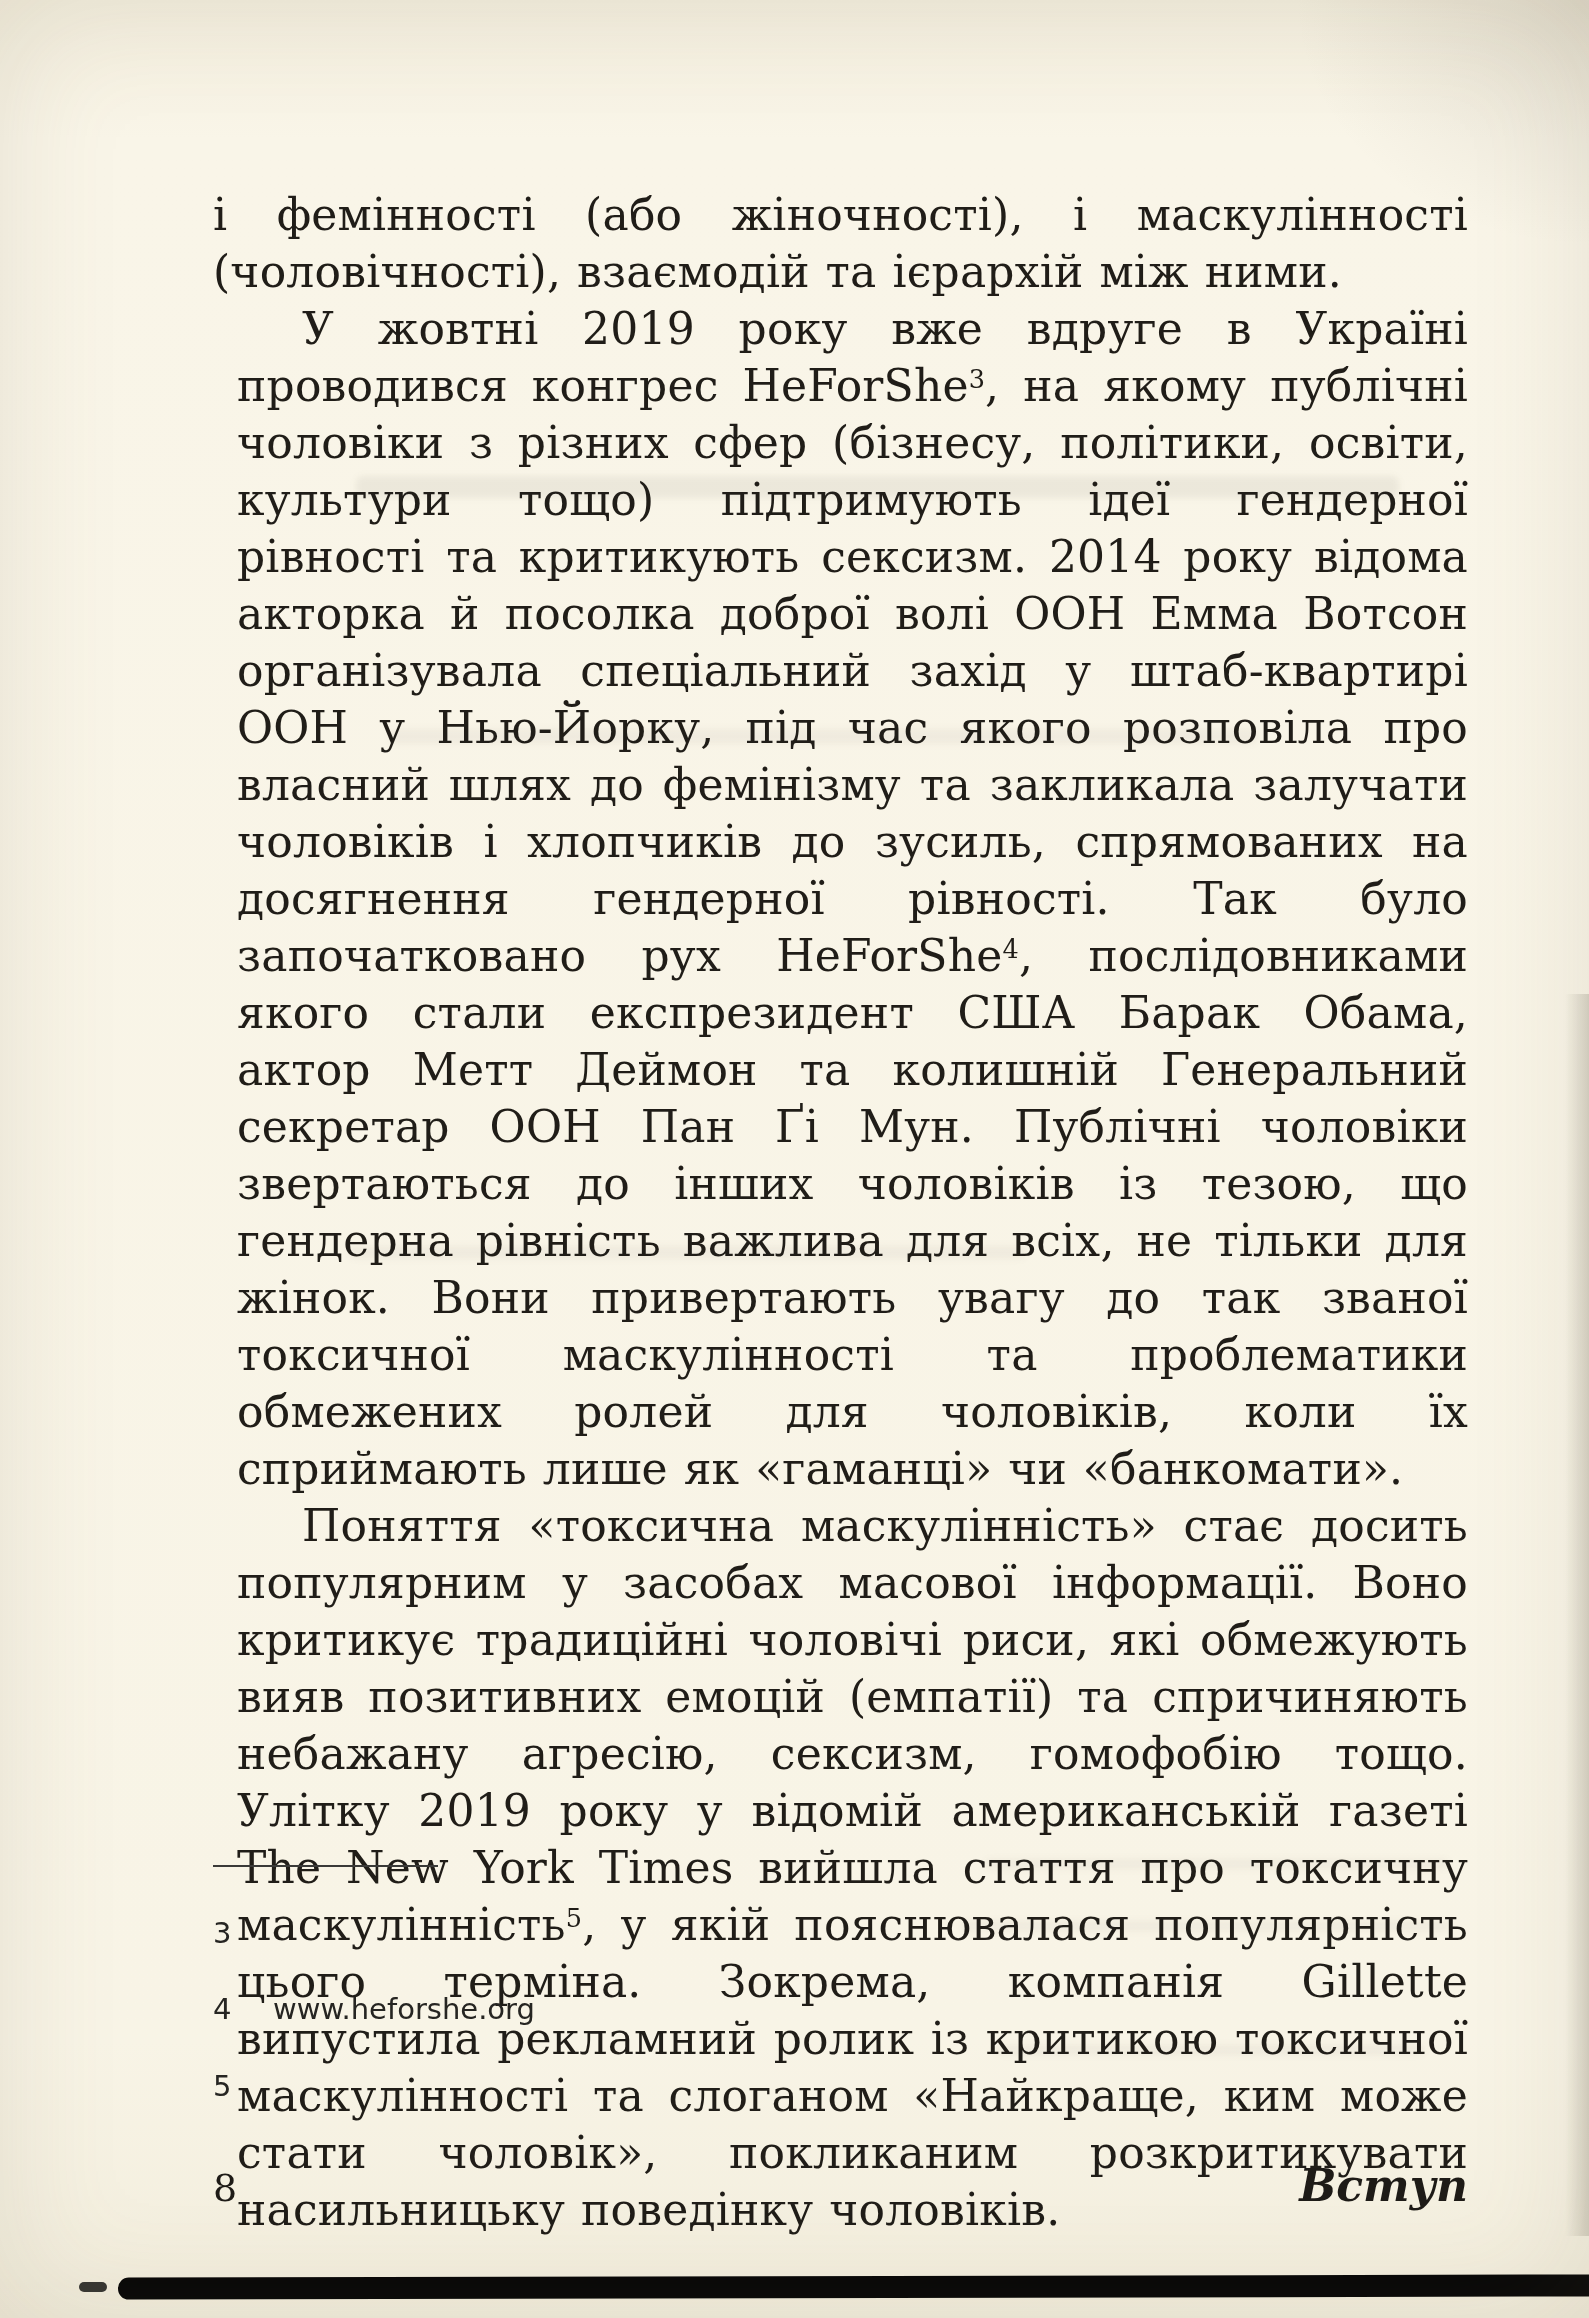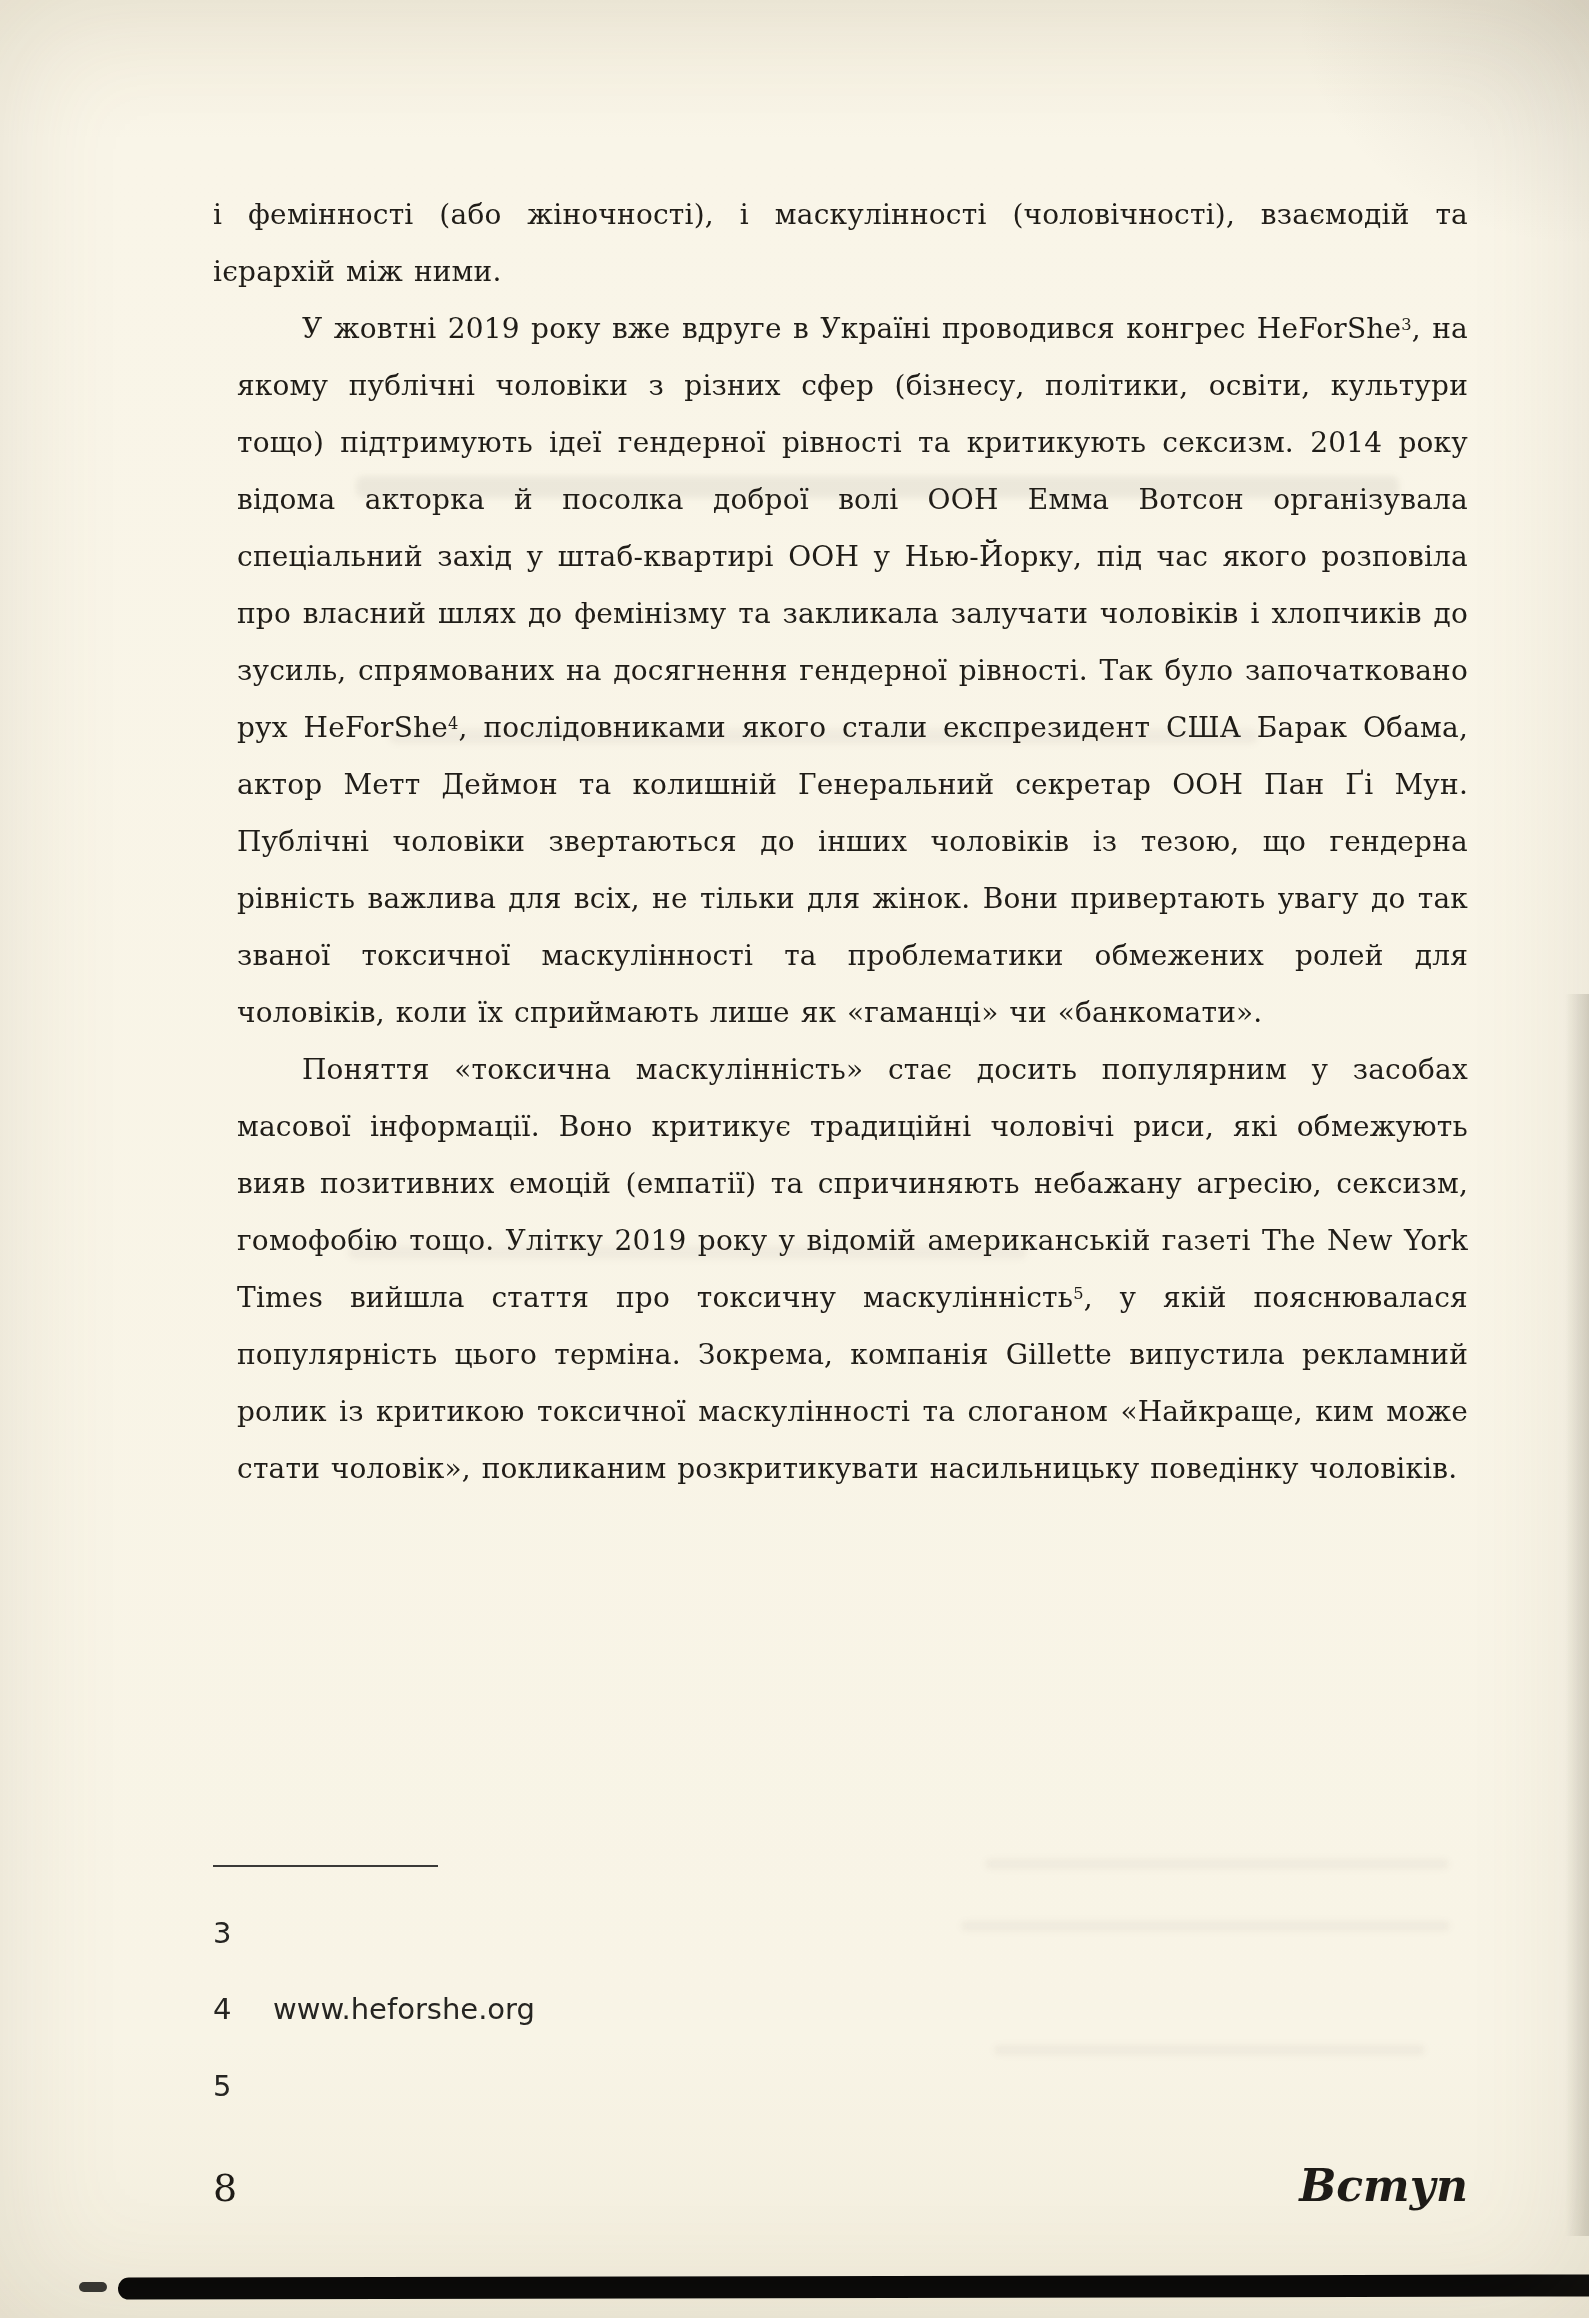--- a/index.html
+++ b/index.html
@@ -26,21 +26,21 @@
   }
   .edge-shade-right {
     position: absolute; top: 994px; right: 0; width: 25px; height: 1242px;
     background: linear-gradient(to left, rgba(90,85,70,0.22), rgba(90,85,70,0));
   }
   .body-text {
     position: absolute; left: 213px; top: 186px; width: 1255px;
   }
   .para {
     margin: 0;
-    font-size: 28px;
+    font-size: 44px;
     line-height: 57px;
     text-align: justify;
     color: var(--ink, #201d18);
     letter-spacing: 0.2px;
     word-spacing: 1.7px;
   }
   .para.indent { text-indent: 65px; margin-left: 24px; }
   sup.fn-ref {
     font-size: 0.58em;
     line-height: 0;

